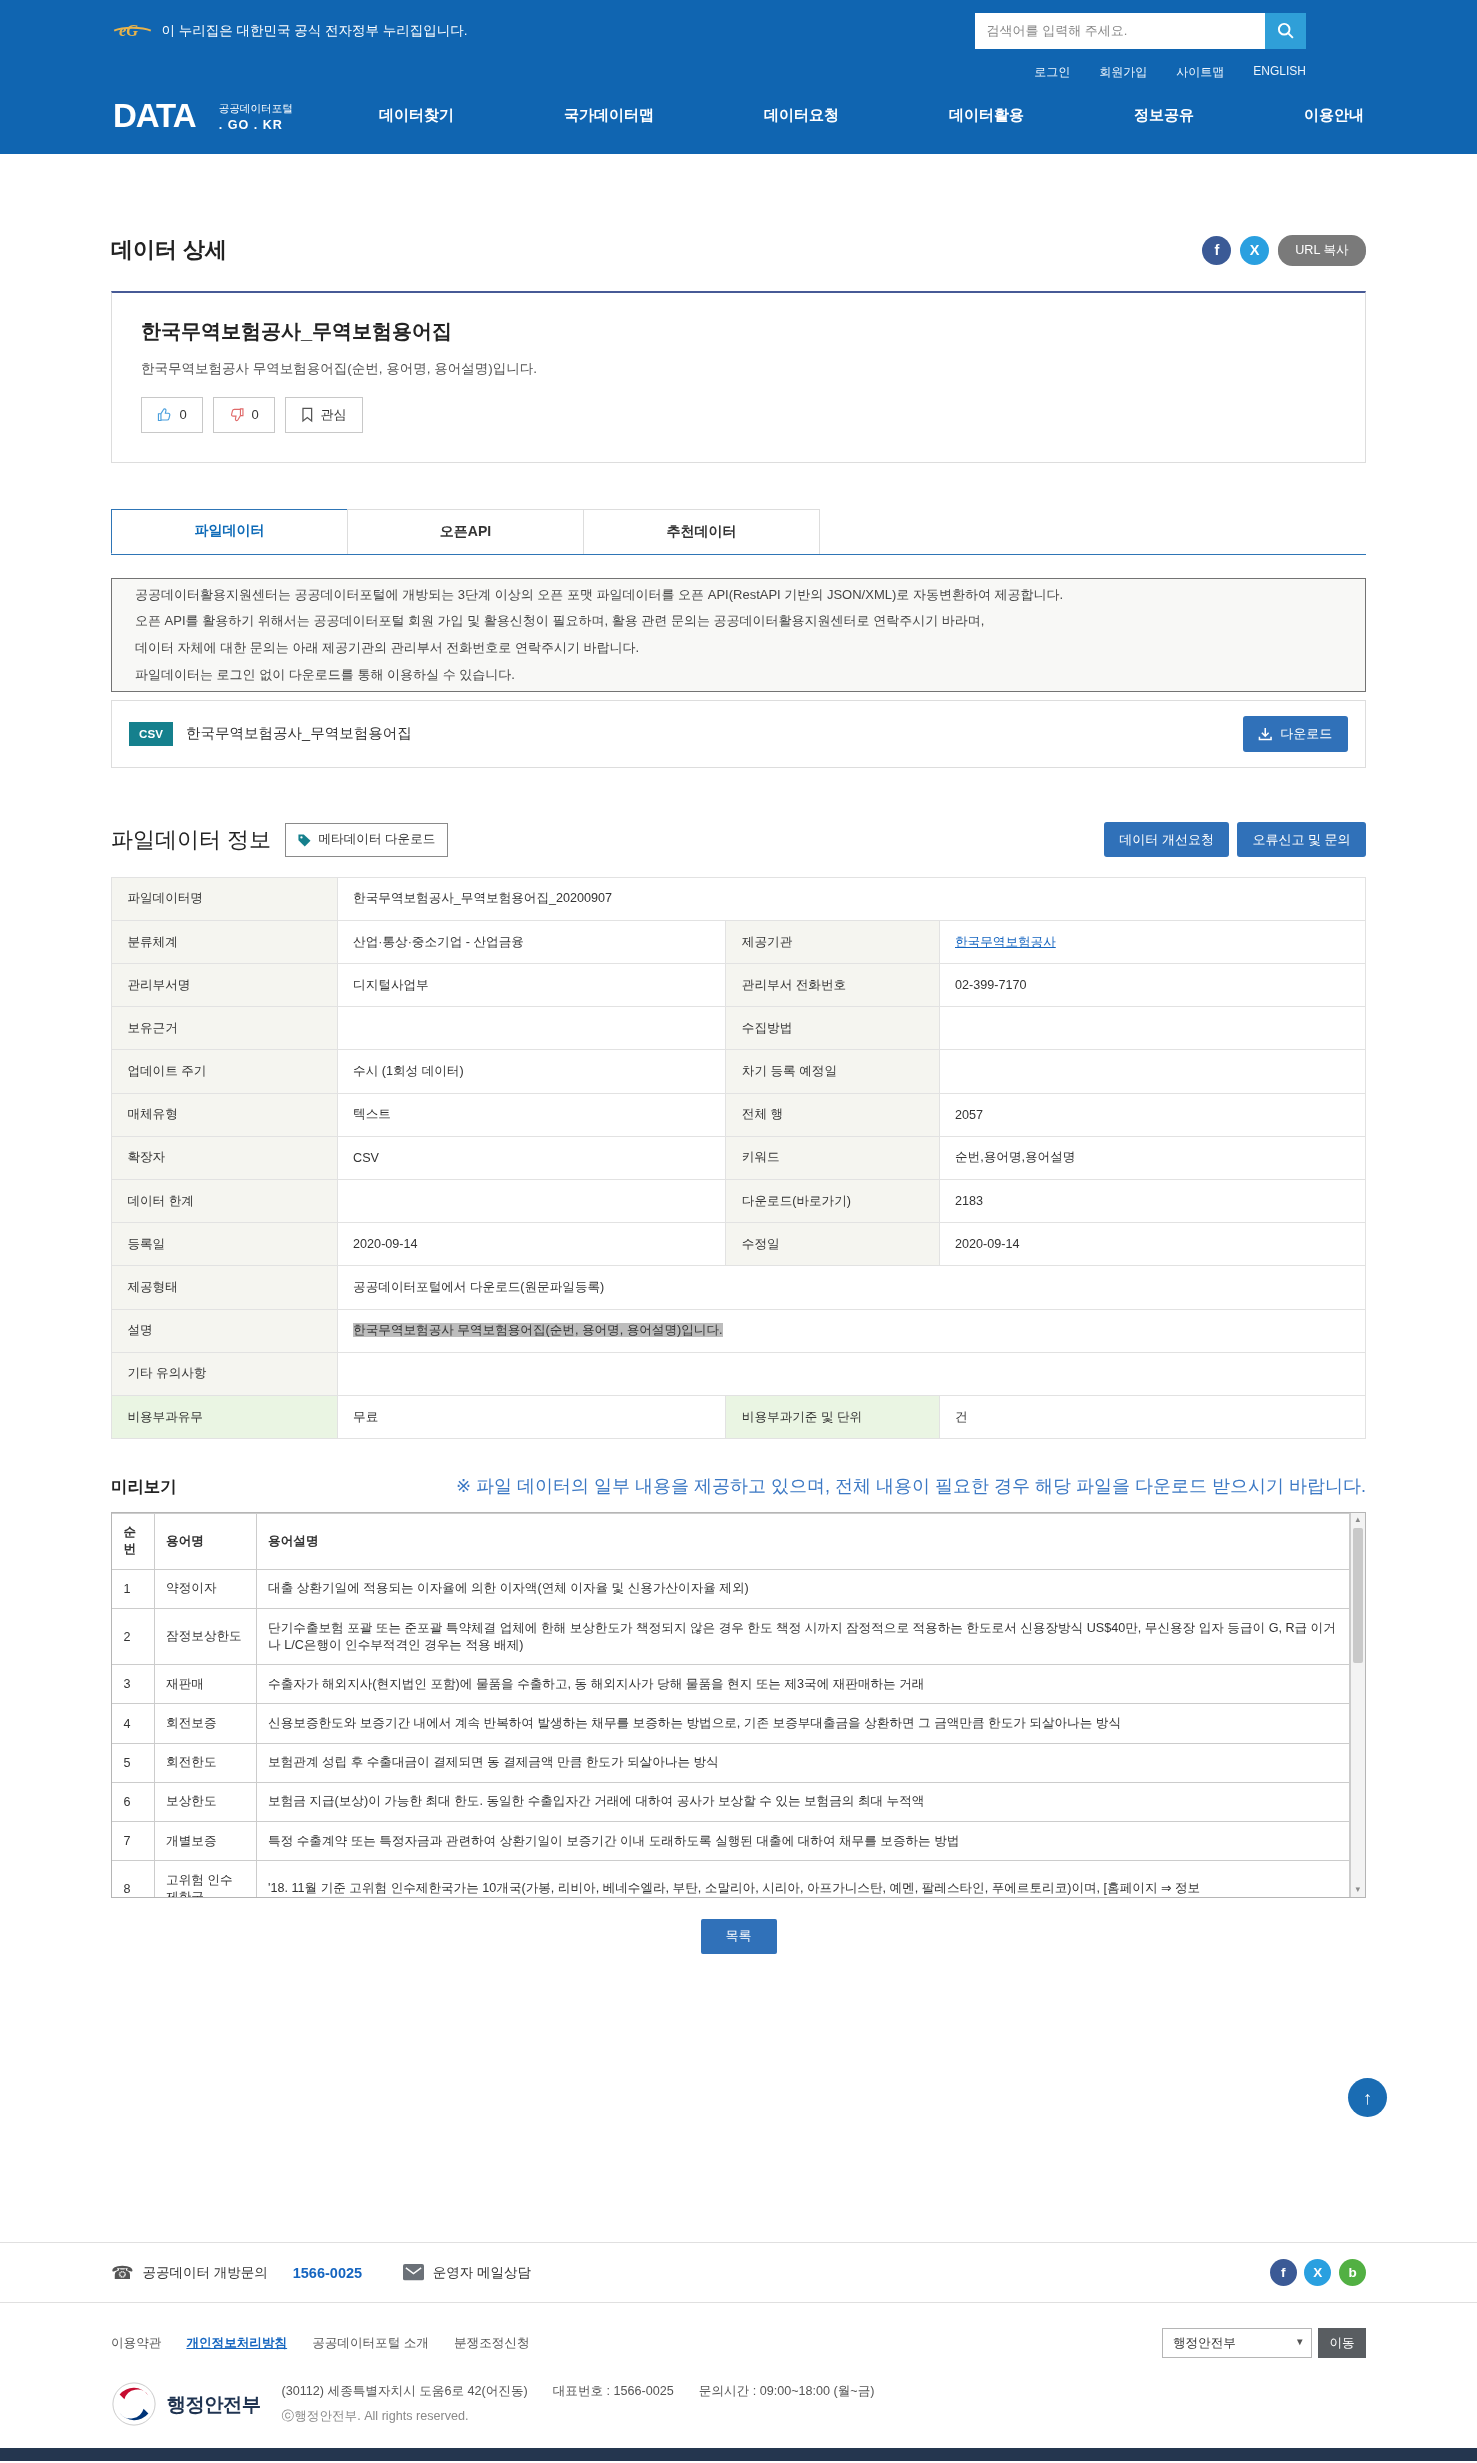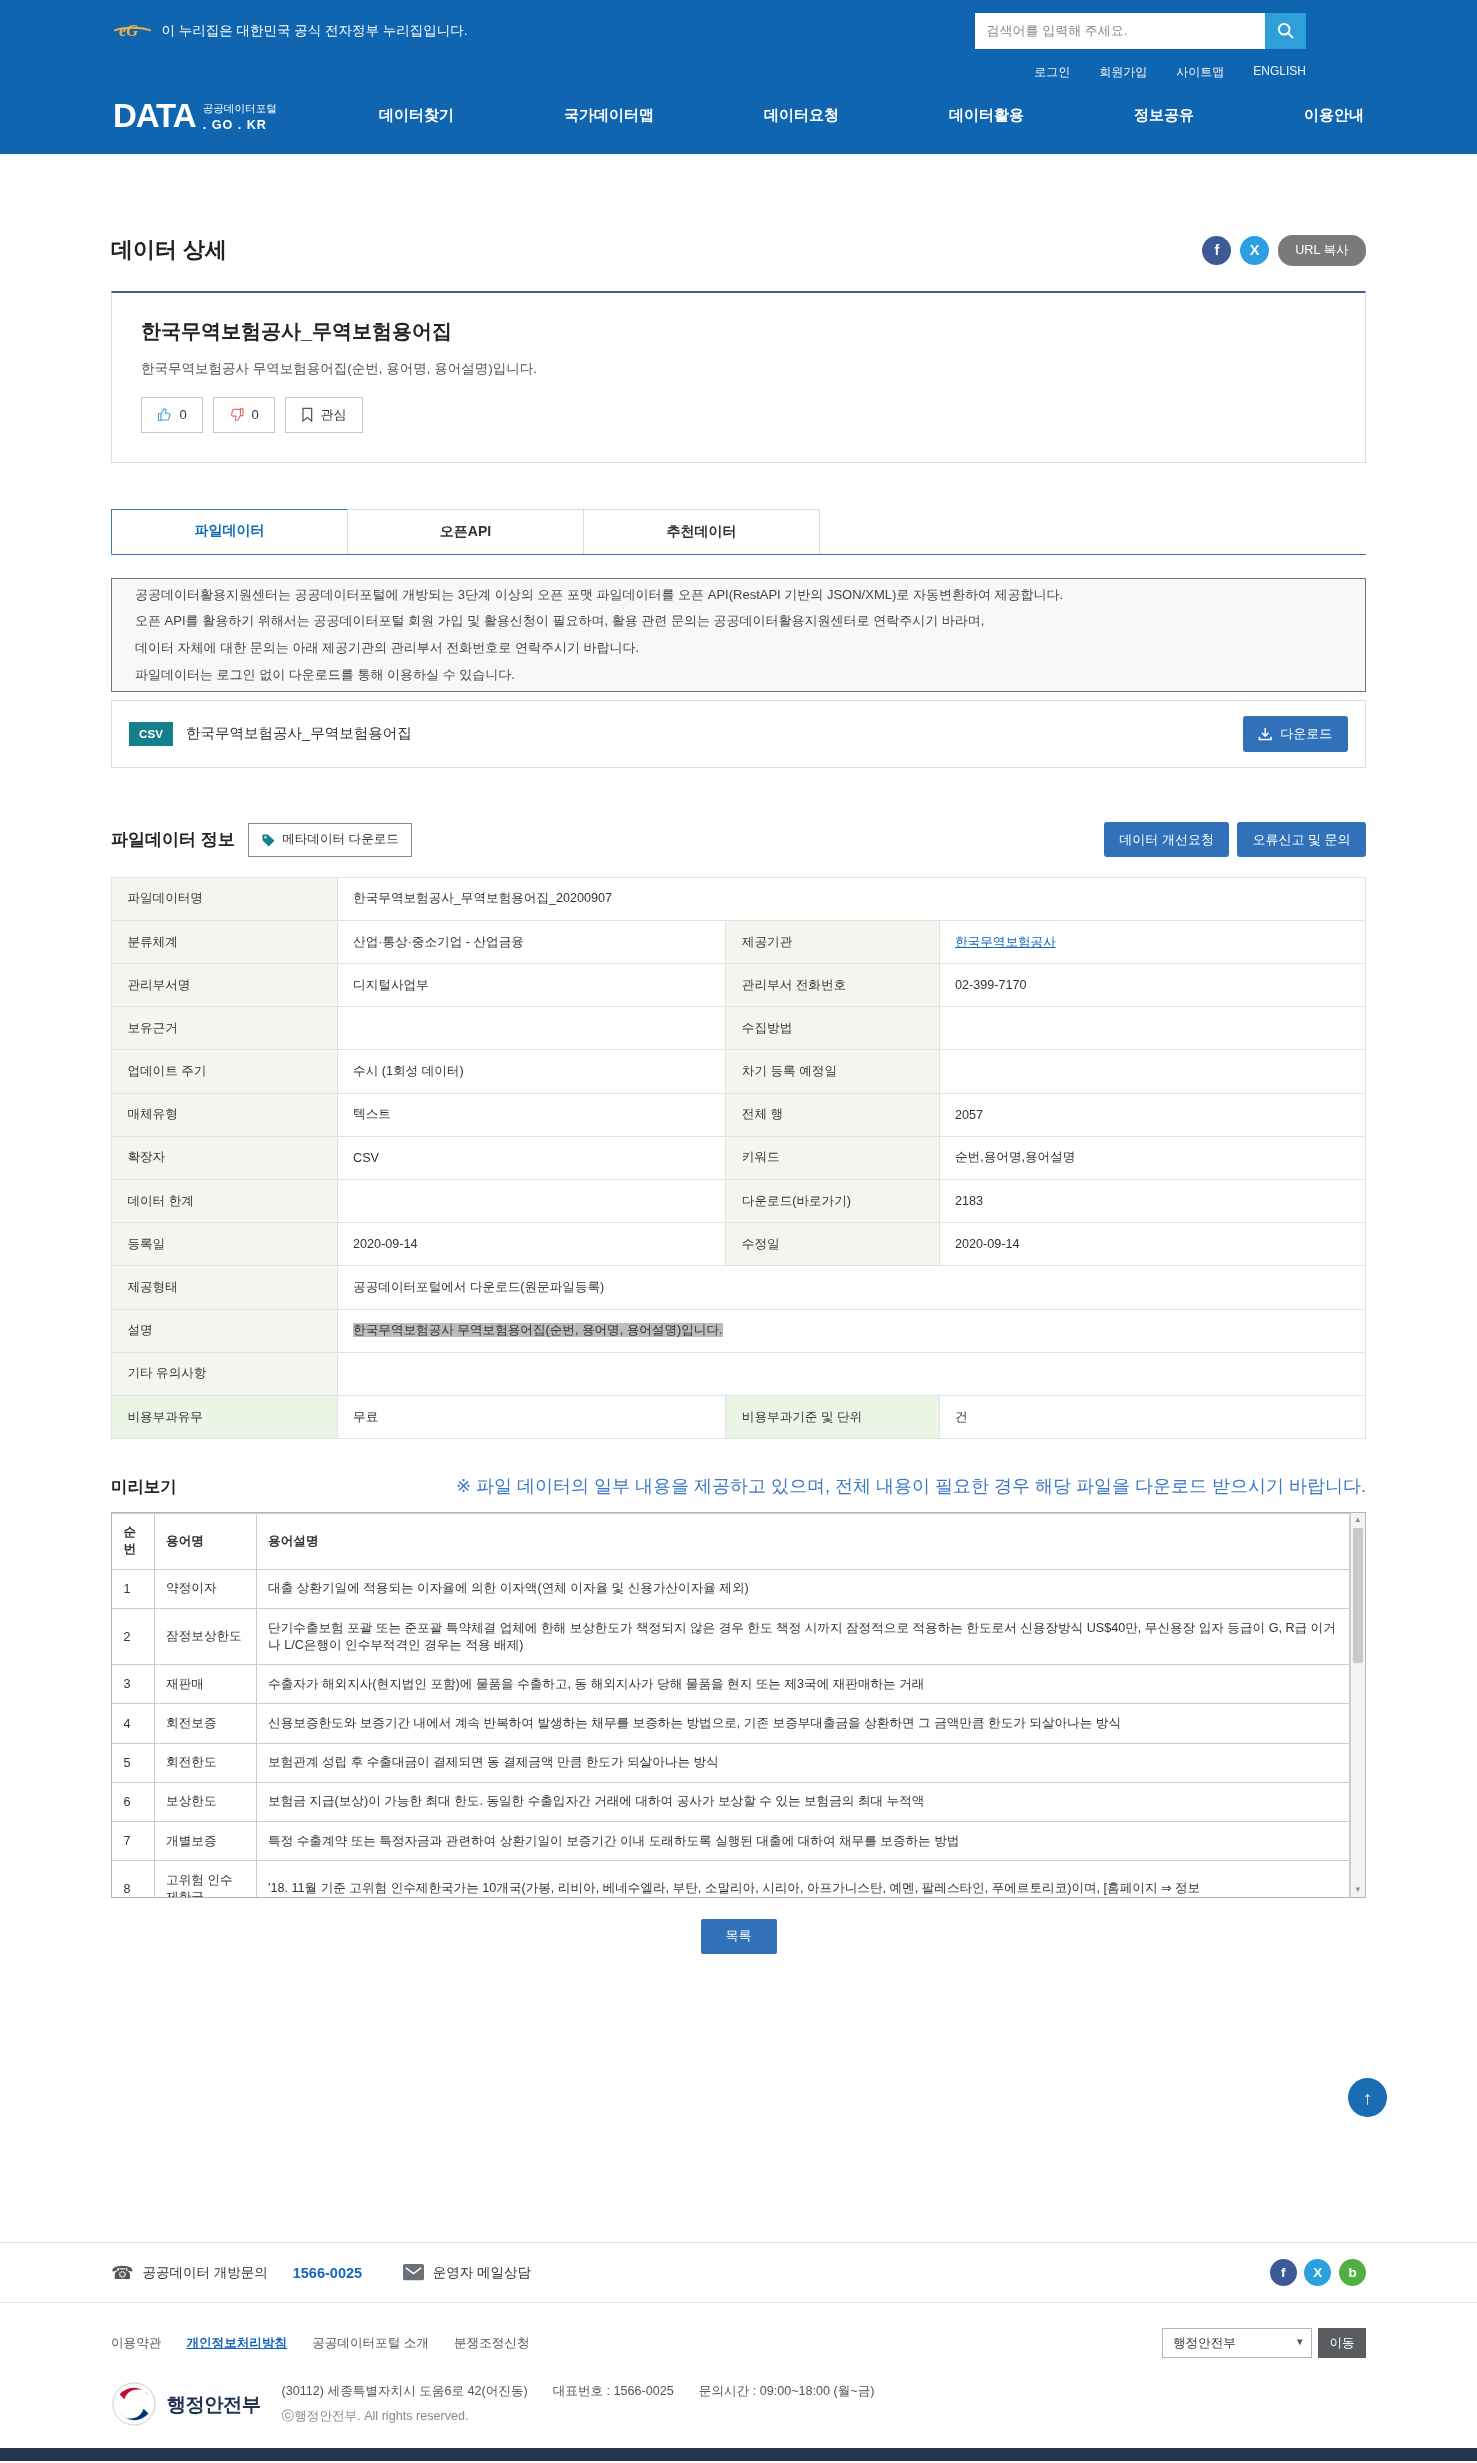--- a/index.html
+++ b/index.html
@@ -12,21 +12,21 @@
   .topbar .container { height:100%; }
   .banner { position:absolute; top:21px; left:1.9px; display:flex; align-items:center; gap:9.7px;
             color:#fff; font-size:13.5px; }
   .search { position:absolute; top:12.6px; right:60px; display:flex; }
   .search input { width:290px; height:36px; border:none; padding:0 11.6px; font-size:13px; color:#333; outline:none; }
   .search input::placeholder { color:#888; }
   .search-btn { width:41px; height:36px; background:#2f9fd8; border:none; display:flex; align-items:center; justify-content:center; cursor:pointer; }
   .utility { position:absolute; top:64px; right:60px; display:flex; gap:29px; }
   .utility span { color:#eef5fc; font-size:12px; cursor:pointer; }
   .brandrow { position:absolute; top:100px; left:1.9px; right:1.9px; display:flex; align-items:center; }
-  .logo { display:flex; align-items:flex-end; gap:7px; color:#fff; cursor:pointer; }
+  .logo { display:flex; align-items:flex-end; gap:23px; color:#fff; cursor:pointer; }
   .logo-main { font-size:33px; font-weight:bold; letter-spacing:-1px; line-height:0.95; }
   .logo-side { display:flex; flex-direction:column; gap:1.9px; padding-top:1.9px; }
   .logo-sub { font-size:10.6px; }
   .logo-suffix { font-size:12.6px; font-weight:bold; letter-spacing:1px; }
   .nav { margin-left:auto; display:flex; gap:0; width:985px; justify-content:space-between; }
   .nav div { color:#fff; font-size:15px; font-weight:bold; cursor:pointer; }
 
   
   .pagehead { margin-top:81px; display:flex; align-items:center; }
   .pagehead h1 { font-size:22px; font-weight:bold; color:#222; }
@@ -59,21 +59,21 @@
   
   .filebox { margin-top:7.7px; border:1px solid #ddd; padding:15.4px 17.4px; display:flex; align-items:center; }
   .csv-badge { background:#15808d; color:#fff; font-size:11.6px; font-weight:bold; padding:5.8px 9.7px; margin-right:13.5px; }
   .filename { font-size:14.5px; color:#333; }
   .blue-btn { background:#3071b9; color:#fff; border:none; font-size:13px; padding:8.7px 15.4px;
               border-radius:2.9px; cursor:pointer; display:flex; align-items:center; gap:7.7px; }
   .dl { margin-left:auto; }
 
   
   .sectionhead { margin-top:54px; display:flex; align-items:center; }
-  .sectionhead h2 { font-size:17px; font-weight:bold; color:#222; }
+  .sectionhead h2 { font-size:22px; font-weight:normal; color:#222; }
   .meta-btn { margin-left:13.5px; display:flex; align-items:center; gap:6.8px; border:1px solid #8a8a8a;
               background:#fff; padding:7.7px 11.6px; font-size:12.6px; color:#333; cursor:pointer; }
   .sec-actions { margin-left:auto; display:flex; gap:7.7px; }
 
   table.info { margin-top:19.3px; width:100%; border-collapse:collapse; font-size:12.6px; }
   table.info th, table.info td { border:1px solid #e2e2e2; padding:12.6px 15.4px; text-align:left;
         font-weight:normal; color:#333; height:43px; vertical-align:middle; }
   table.info th { background:#f5f5f0; }
   table.info th.green { background:#eaf5e3; }
   table.info a { color:#1565c0; text-decoration:underline; cursor:pointer; }

